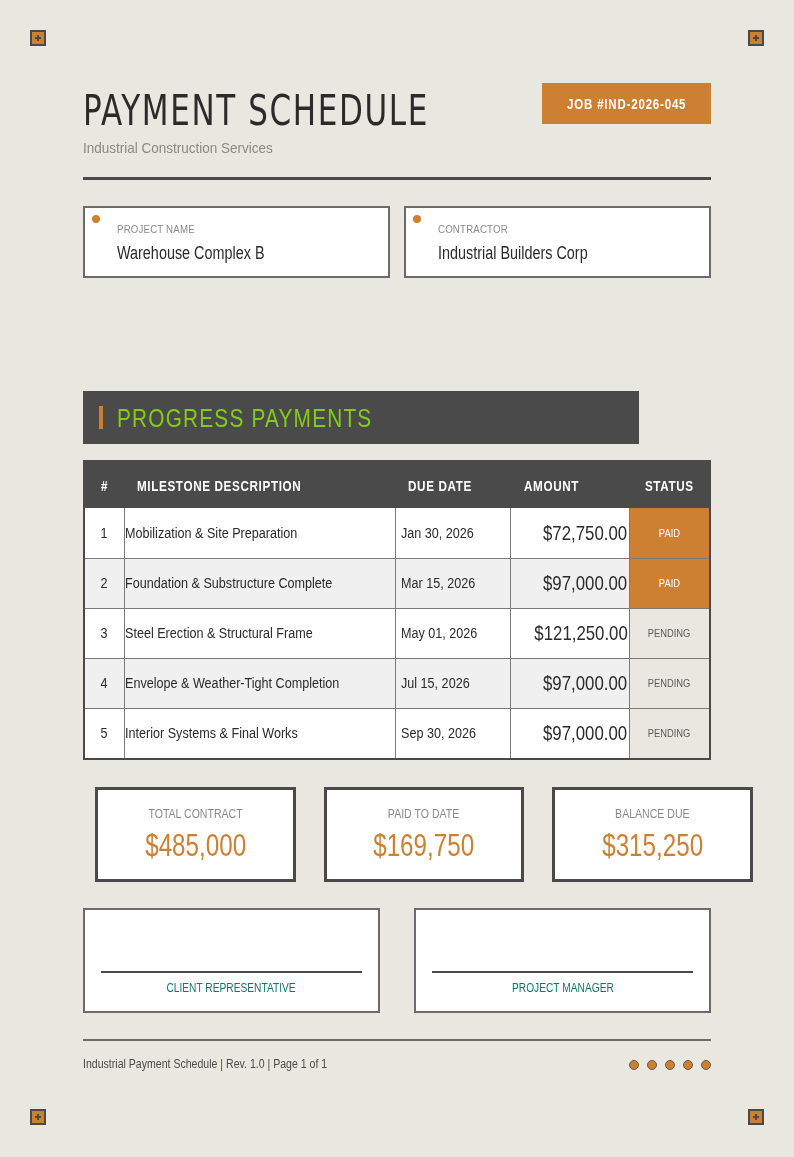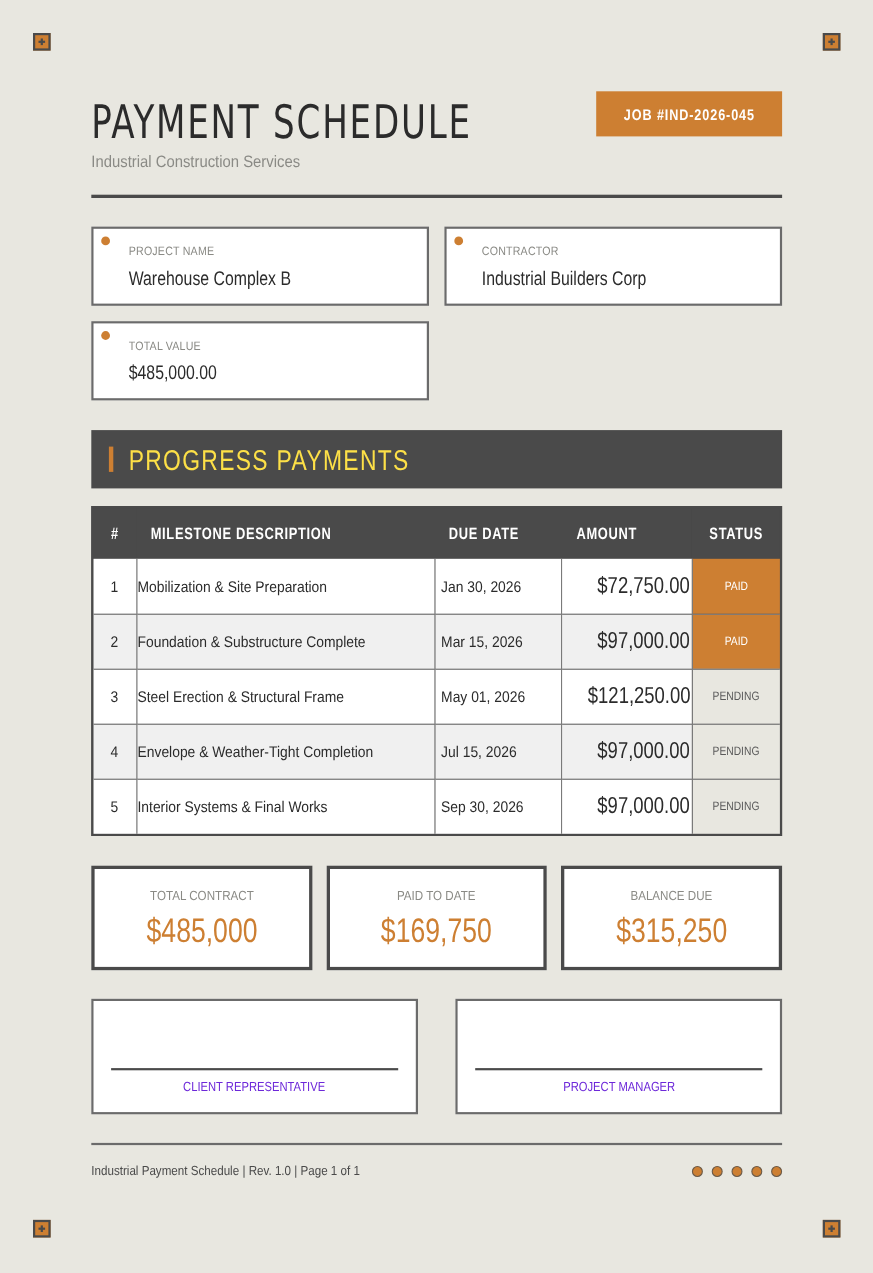--- a/index.html
+++ b/index.html
@@ -63,22 +63,22 @@
       font-size: 11px; color: #8a8a85; letter-spacing: 0.2px;
       transform: scaleX(0.88); transform-origin: left top; white-space: nowrap;
     }
     .info-card .value {
       position: absolute; left: 32px; top: 35px;
       font-size: 18px; color: #2b2b2b;
       transform: scaleX(0.8); transform-origin: left top; white-space: nowrap;
     }
 
     .section-bar {
-      position: absolute; top: 391px; left: 0; width: 628px; height: 53px;
-      background: #4a4a4a; color: #fde047;
+      position: absolute; top: 391px; left: 0; width: 556px; height: 53px;
+      background: #4a4a4a; color: #84cc16;
     }
     .section-bar .accent {
       position: absolute; left: 16px; top: 15px; width: 4px; height: 23px; background: #cd7f32;
     }
     .section-bar .text {
       position: absolute; left: 34px; top: 12px;
       font-size: 26px; letter-spacing: 1.5px;
       transform: scaleX(0.8); transform-origin: left top; white-space: nowrap;
     }
 
@@ -111,22 +111,22 @@
     td.c-status { text-align: center; font-size: 11px; font-weight: normal; }
     td.c-status span { transform: scaleX(0.85); transform-origin: center center; }
     tbody tr td.status-paid { background: #cd7f32 !important; color: #fff; }
     tbody tr td.status-pending { background: #e8e7e0 !important; color: #5a5a5a; }
     tbody tr:first-child td { border-top: none; }
     tbody tr:last-child td { border-bottom: none; }
     tbody tr td:first-child { border-left: none; }
     tbody tr td:last-child { border-right: none; }
 
     .summary {
-      position: absolute; top: 787px; left: 0; width: 677px;
-      display: grid; grid-template-columns: 201px 200px 201px; column-gap: 13px;
+      position: absolute; top: 787px; left: 12px; width: 677px;
+      display: grid; grid-template-columns: 201px 200px 201px; column-gap: 28px;
     }
     .summary-card {
       height: 95px; background: #fff; border: 3px solid #4a4a4a; text-align: center;
       position: relative;
     }
     .summary-card .label {
       position: absolute; left: 0; right: 0; top: 17px; font-size: 12px; color: #8a8a85;
     }
     .summary-card .label span { display: inline-block; transform: scaleX(0.88); white-space: nowrap; }
     .summary-card .value {
@@ -136,21 +136,21 @@
 
     .signatures {
       position: absolute; top: 908px; left: 0; width: 628px;
       display: grid; grid-template-columns: 297px 297px; column-gap: 34px;
     }
     .sig-box { position: relative; height: 105px; background: #fff; border: 2px solid #6b6b6b; }
     .sig-box .line {
       position: absolute; left: 16px; right: 16px; top: 61px; height: 2px; background: #4a4a4a;
     }
     .sig-box .label {
-      position: absolute; left: 0; right: 0; top: 71px; text-align: center; font-size: 12px; color: #6d28d9;
+      position: absolute; left: 0; right: 0; top: 71px; text-align: center; font-size: 12px; color: #0f766e;
     }
     .sig-box .label span { display: inline-block; transform: scaleX(0.85); white-space: nowrap; }
 
     .footer-rule { position: absolute; top: 1039px; left: 0; width: 628px; height: 2px; background: #6b6b6b; }
     .footer-text {
       position: absolute; top: 1057px; left: 0; font-size: 12px; color: #4a4a4a;
       transform: scaleX(0.88); transform-origin: left top; white-space: nowrap;
     }
     .footer-dots { position: absolute; top: 1060px; right: 0; display: flex; gap: 8px; }
     .footer-dots .fdot {
@@ -178,25 +178,20 @@
   <div class="info-grid">
     <div class="info-card">
       <div class="dot"></div>
       <div class="label">PROJECT NAME</div>
       <div class="value">Warehouse Complex B</div>
     </div>
     <div class="info-card">
       <div class="dot"></div>
       <div class="label">CONTRACTOR</div>
       <div class="value">Industrial Builders Corp</div>
-    </div>
-    <div class="info-card">
-      <div class="dot"></div>
-      <div class="label">TOTAL VALUE</div>
-      <div class="value">$485,000.00</div>
     </div>
   </div>
 
   <div class="section-bar">
     <div class="accent"></div>
     <div class="text">PROGRESS PAYMENTS</div>
   </div>
 
   <div class="table-wrap">
     <table>

